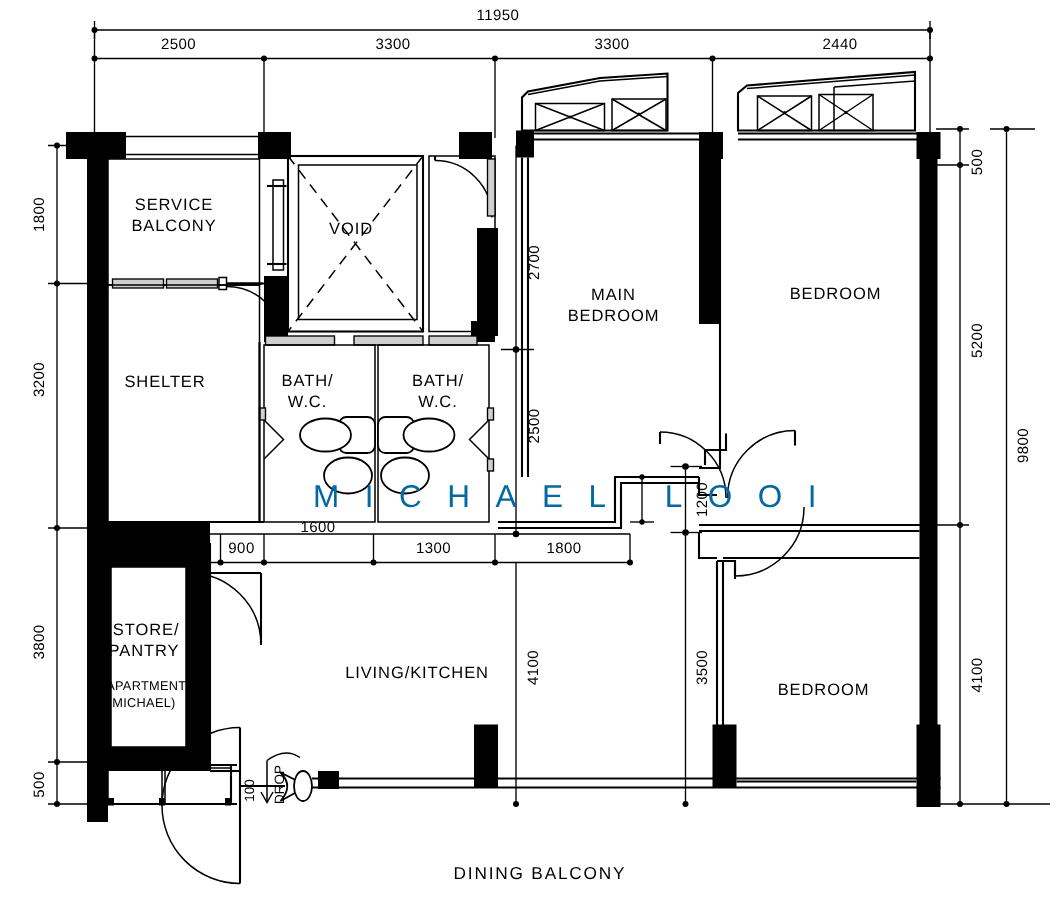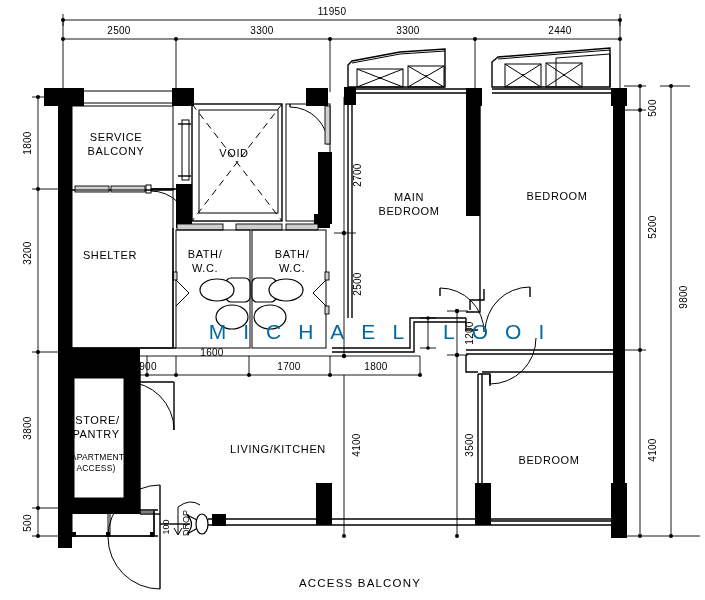--- a/index.html
+++ b/index.html
@@ -420,21 +420,21 @@
 W.C.</div>
   <div class="room-label" style="left:409px; top:204px;">MAIN
 BEDROOM</div>
   <div class="room-label" style="left:557px; top:196px;">BEDROOM</div>
   <div class="room-label" style="left:278px; top:449px;">LIVING/KITCHEN</div>
   <div class="room-label" style="left:549px; top:460px;">BEDROOM</div>
 
   <div class="room-label" style="left:96px; top:427px;text-align:right;">STORE/
 PANTRY</div>
   <div class="room-label small" style="left:96px; top:463px;">(APARTMENT
-ACCESS)</div>
+MICHAEL)</div>
 
   <div class="drop-note" style="left:166px; top:527px; transform:translate(-50%,-50%) rotate(-90deg);">100</div>
   <div class="drop-note" style="left:186px; top:523px; transform:translate(-50%,-50%) rotate(-90deg);">DROP</div>
 
   <div class="dim-text" style="left:332px; top:11px;">11950</div>
   <div class="dim-text" style="left:119px; top:30px;">2500</div>
   <div class="dim-text" style="left:262px; top:30px;">3300</div>
   <div class="dim-text" style="left:408px; top:30px;">3300</div>
   <div class="dim-text" style="left:560px; top:30px;">2440</div>
 
@@ -448,20 +448,20 @@
   <div class="dim-text vert" style="left:652px; top:450px;">4100</div>
   <div class="dim-text vert" style="left:683px; top:297px;">9800</div>
 
   <div class="dim-text vert" style="left:357px; top:175px;">2700</div>
   <div class="dim-text vert" style="left:357px; top:284px;">2500</div>
   <div class="dim-text vert" style="left:469px; top:333px;">1200</div>
   <div class="dim-text vert" style="left:469px; top:445px;">3500</div>
   <div class="dim-text vert" style="left:356px; top:445px;">4100</div>
 
   <div class="dim-text" style="left:105px; top:366px;">1425</div>
-  <div class="dim-text" style="left:148px; top:366px;">900</div>
+  <div class="dim-text" style="left:161px; top:366px;">900</div>
   <div class="dim-text" style="left:212px; top:352px;">1600</div>
-  <div class="dim-text" style="left:289px; top:366px;">1700</div>
+  <div class="dim-text" style="left:289px; top:366px;">1300</div>
   <div class="dim-text" style="left:376px; top:366px;">1800</div>
 
-  <div class="caption" style="left:360px; top:583px;">ACCESS BALCONY</div>
+  <div class="caption" style="left:360px; top:583px;">DINING BALCONY</div>
 
 </div>
 
 </body></html>

